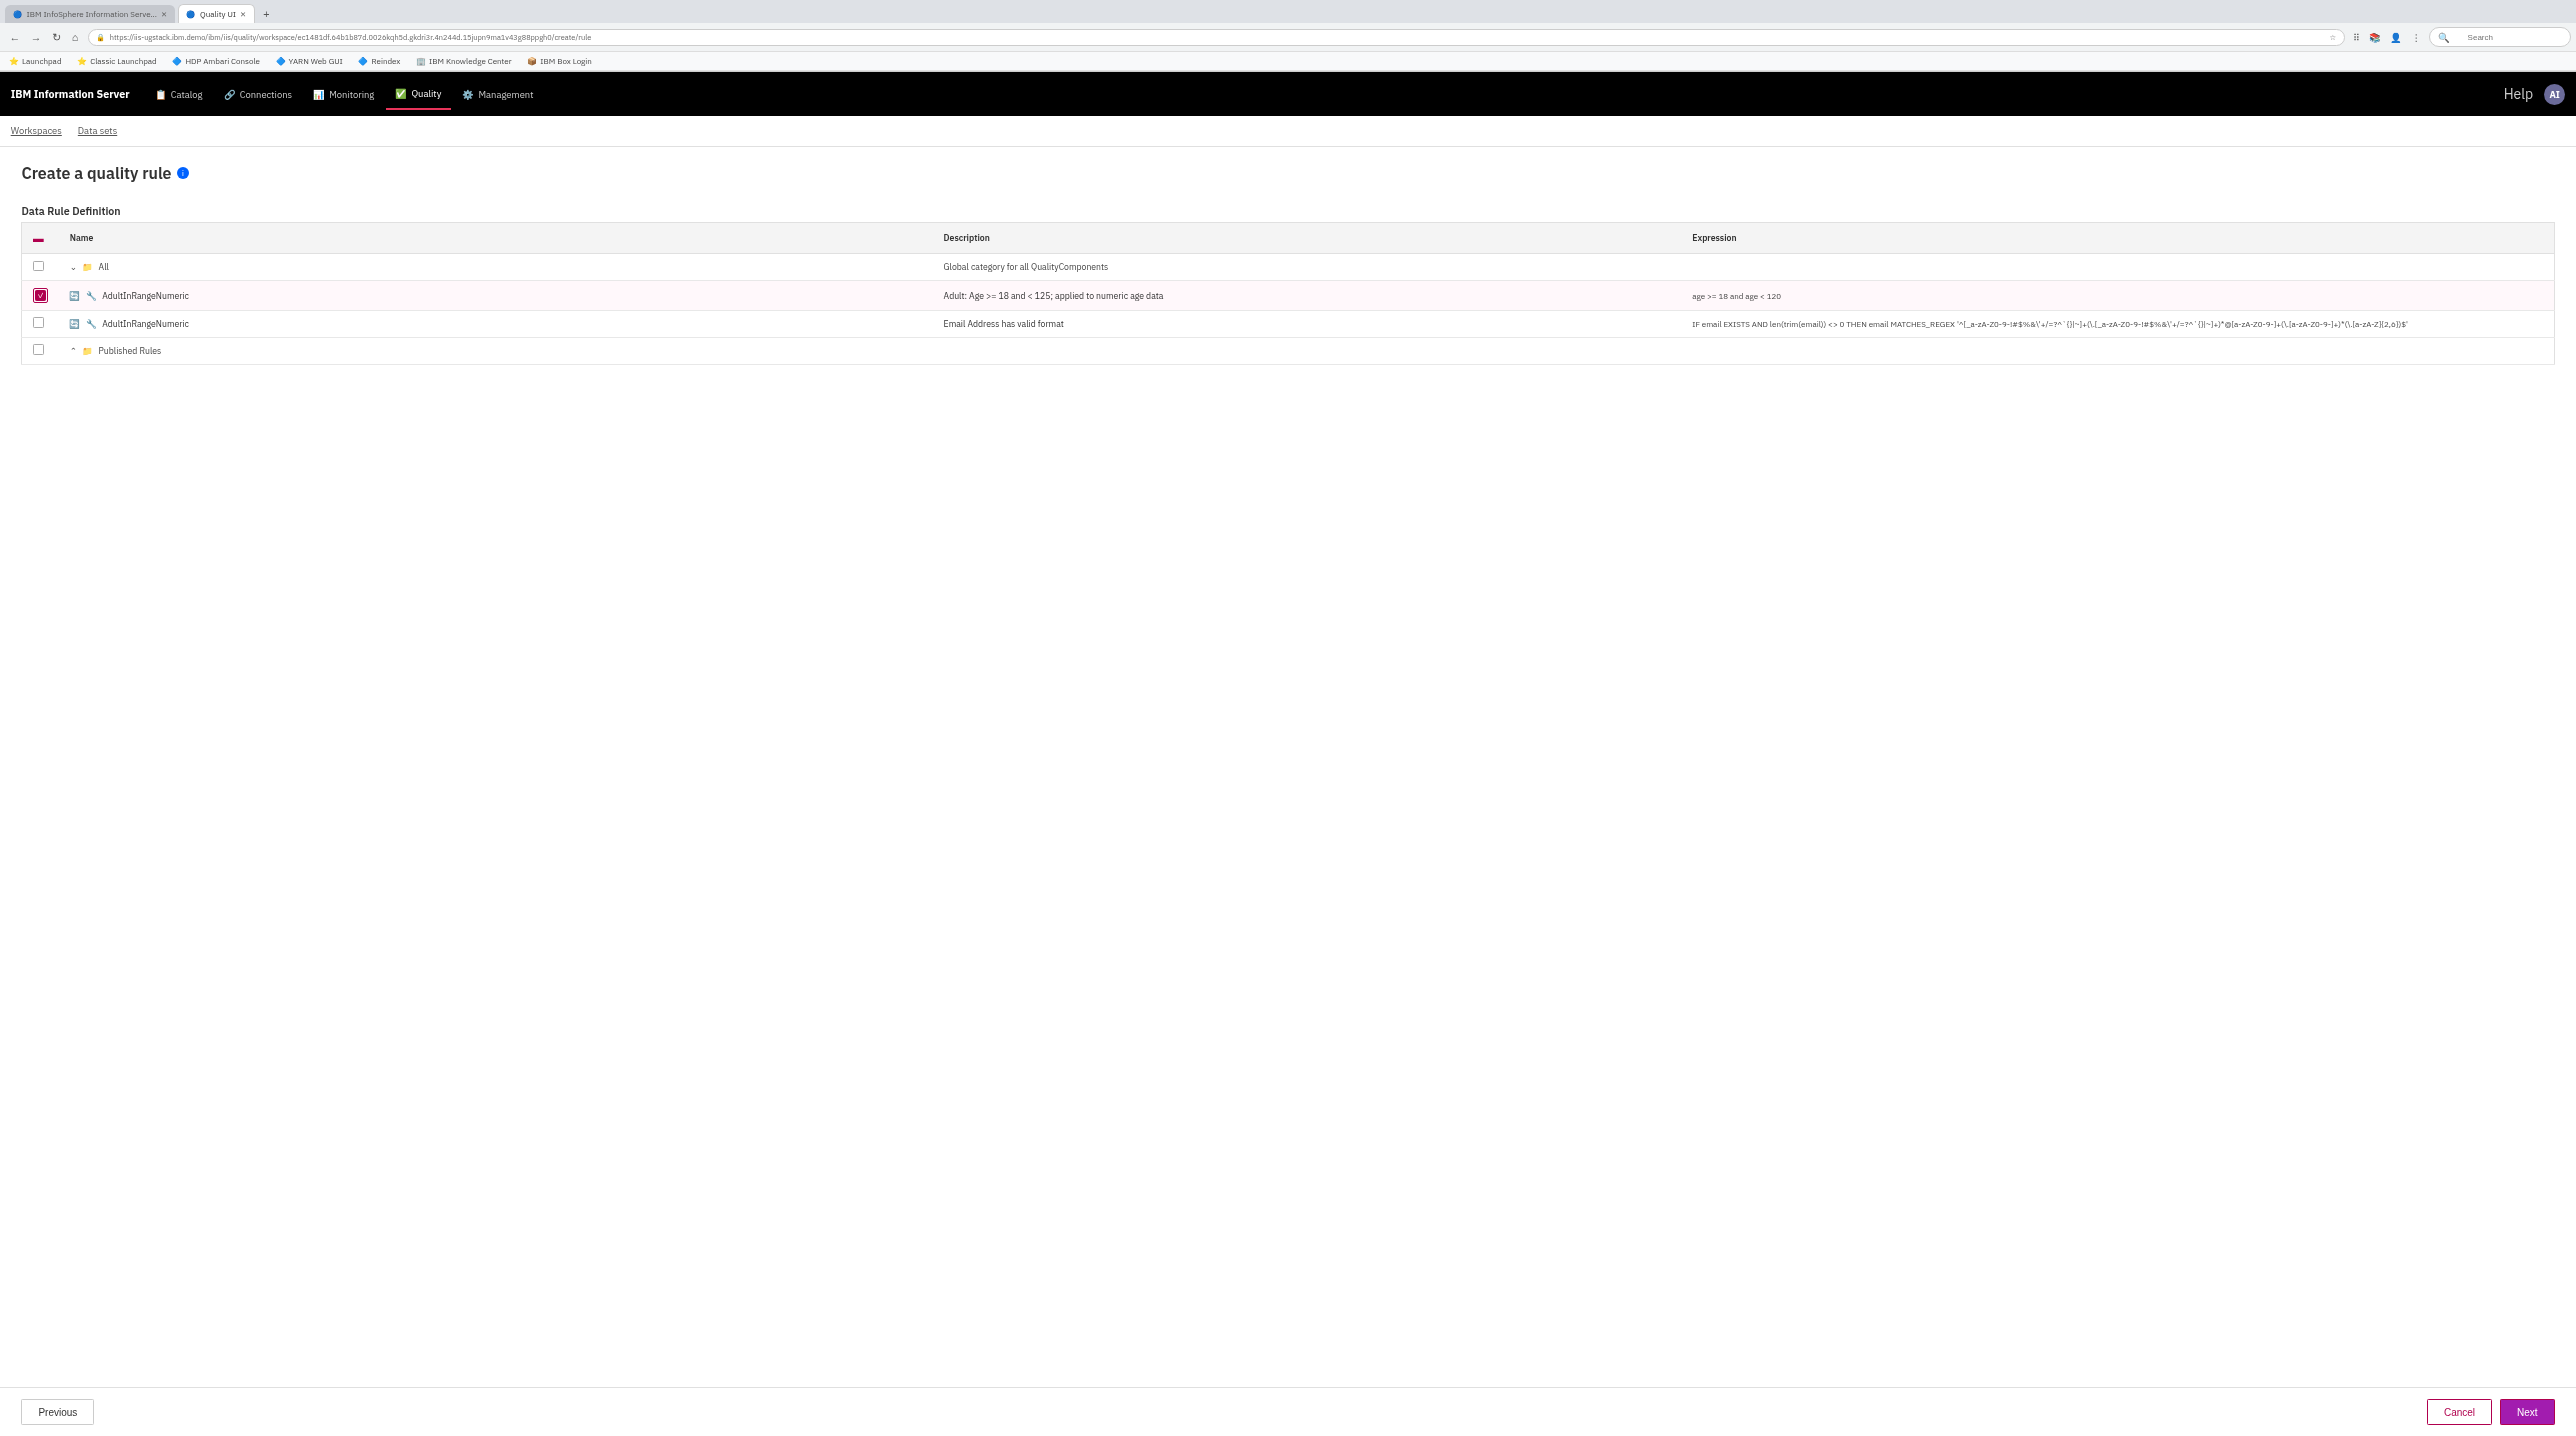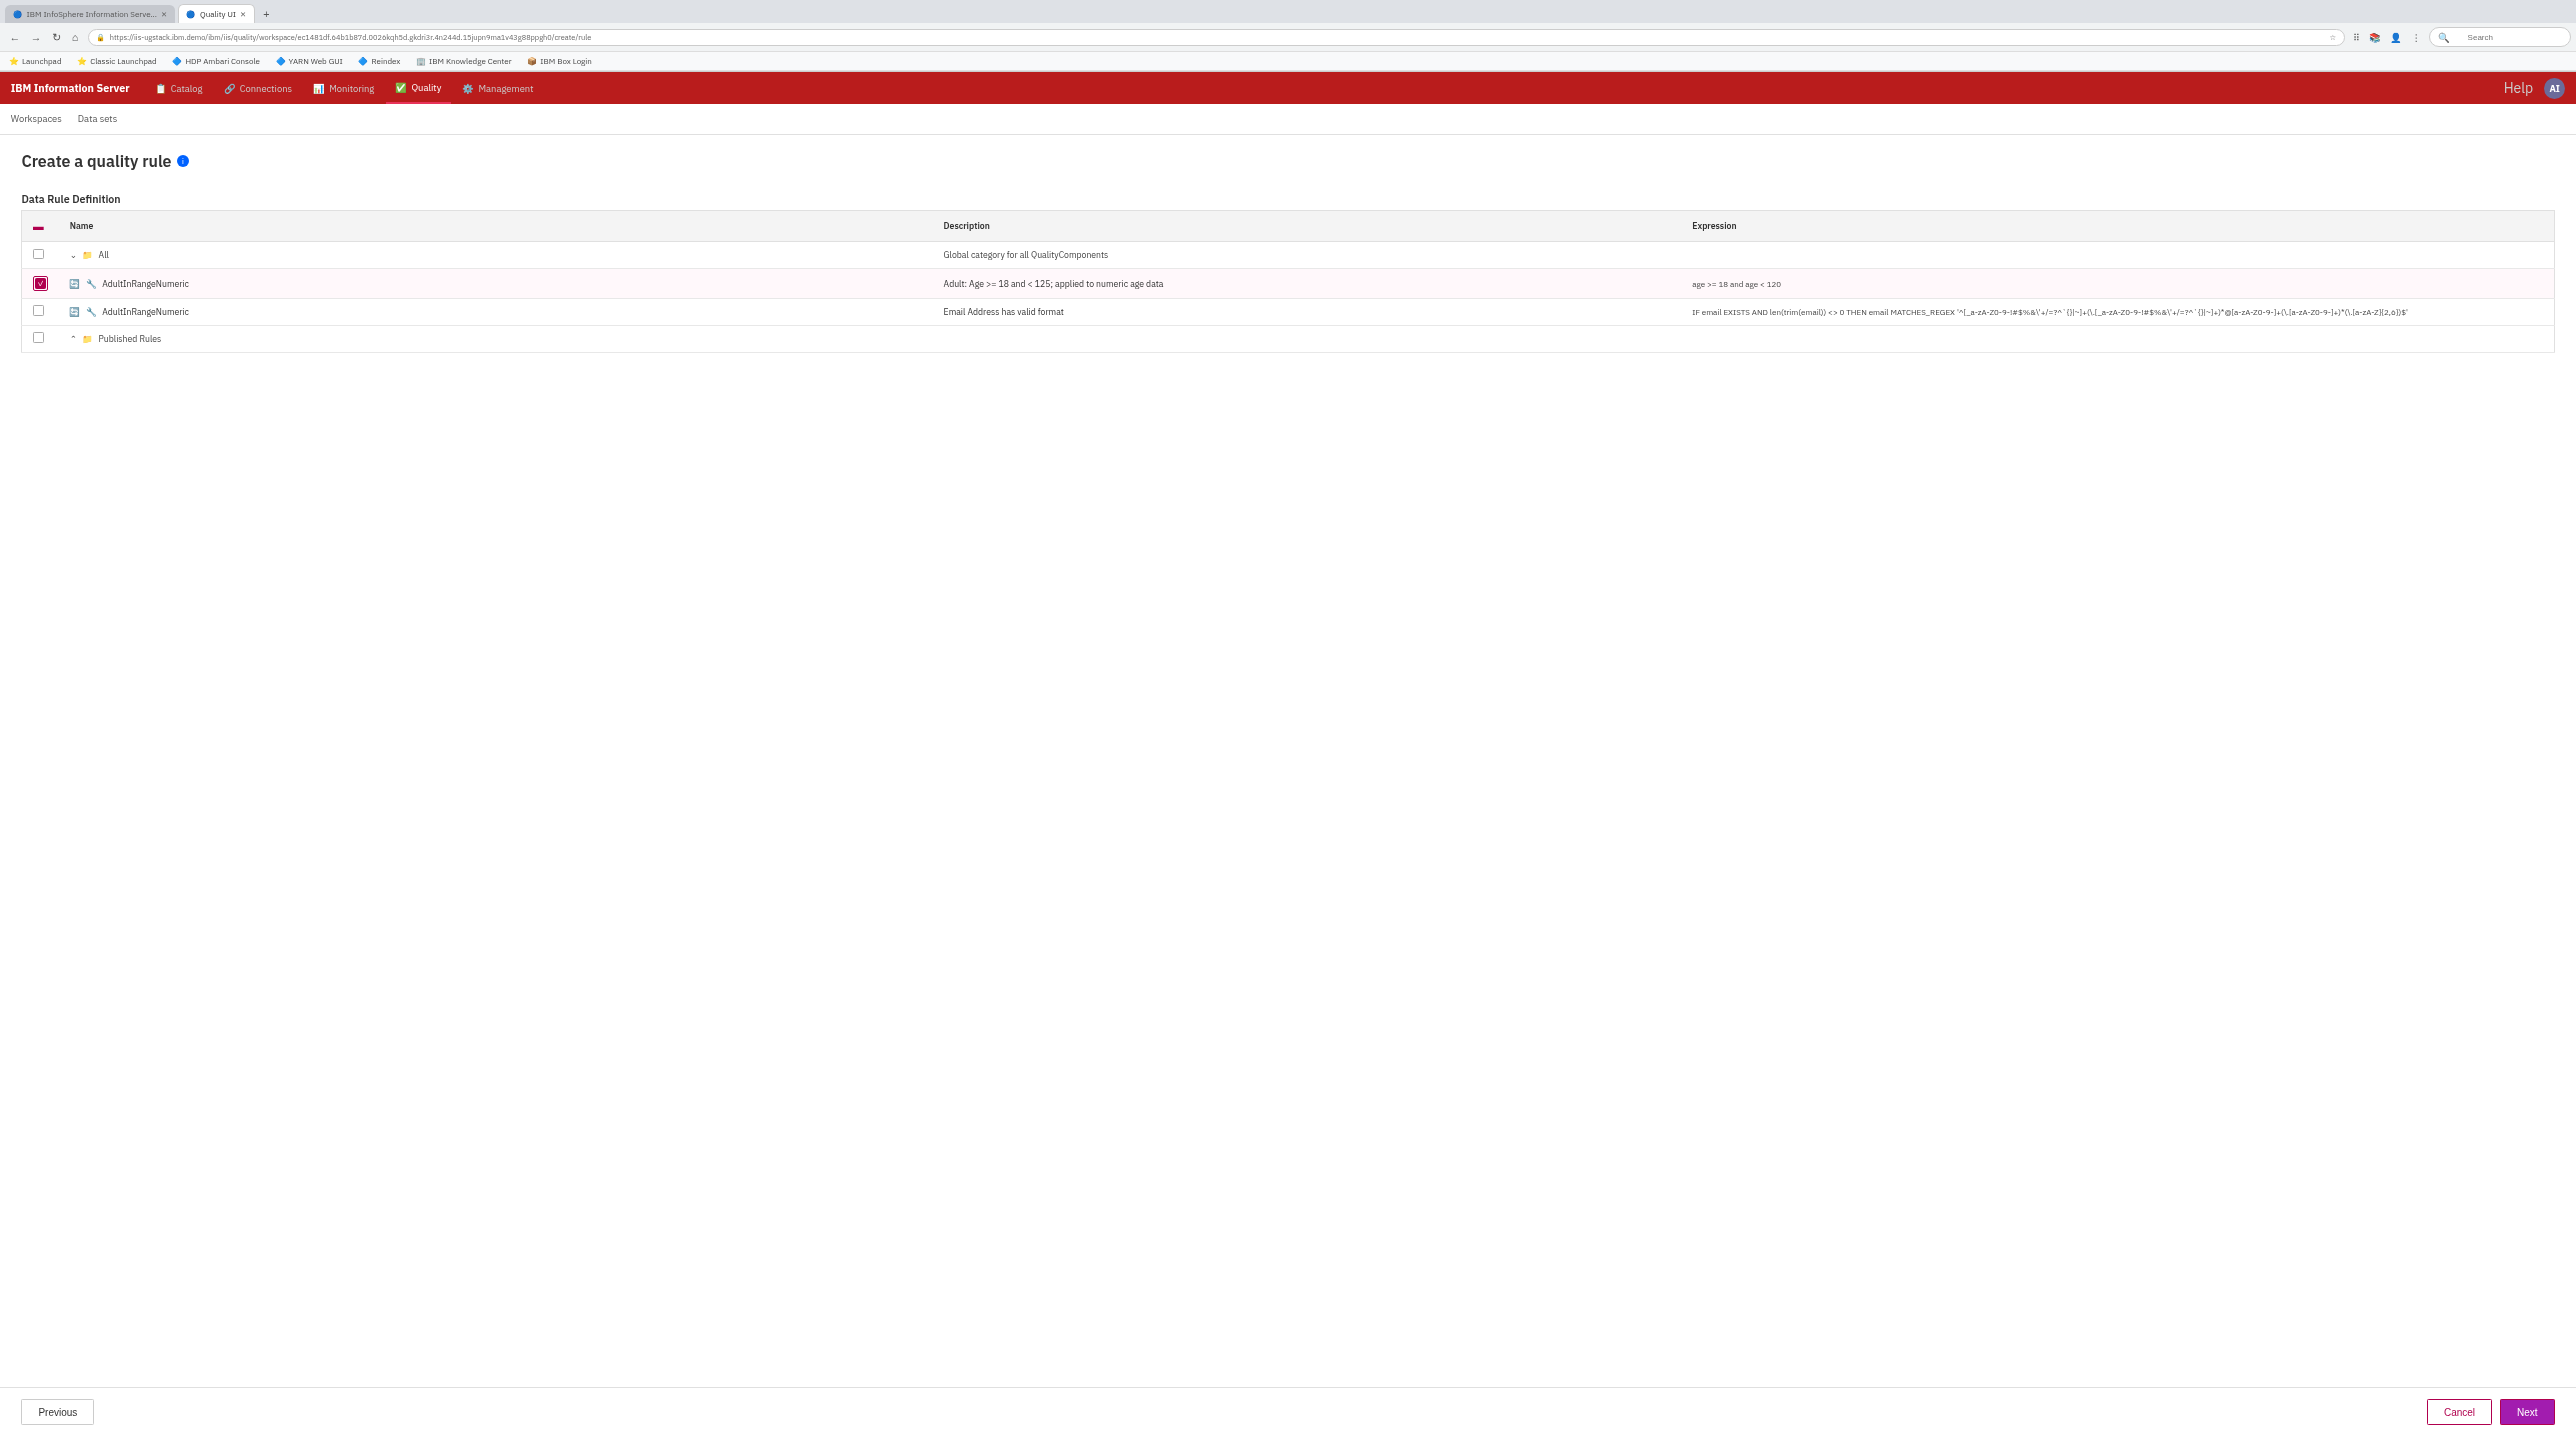--- a/index.html
+++ b/index.html
@@ -25,33 +25,33 @@
     .search-box { display: flex; align-items: center; background: #fff; border: 0.7px solid #ccc; border-radius: 13.4px; padding: 2.7px 8px; gap: 4px; min-width: 134px; }
     .search-box input { border: none; outline: none; font-size: 8px; width: 94px; margin-left: 14px; }
     .browser-icons { display: flex; gap: 4px; align-items: center; }
     .br-icon { color: #555; font-size: 9.4px; padding: 2.7px; }
 
     .bookmarks-bar { display: flex; align-items: center; padding: 2.7px 5.4px; gap: 8px; background: #f8f9fa; border-bottom: 0.7px solid #e0e0e0; font-size: 8px; }
     .bookmark { display: flex; align-items: center; gap: 2.7px; cursor: pointer; color: #444; padding: 1.3px 4px; border-radius: 2.7px; white-space: nowrap; }
     .bk-icon { font-size: 8px; }
 
     
-    .app-header { background: #b91c1c; color: #fff; display: flex; align-items: center; padding: 0 10.7px; height: 32px; }
+    .app-header { background: #000000; color: #fff; display: flex; align-items: center; padding: 0 10.7px; height: 44px; }
     .app-logo { font-size: 10.7px; font-weight: bold; color: #fff; margin-right: 16px; white-space: nowrap; }
     .nav-menu { display: flex; align-items: center; flex: 1; gap: 2.7px; }
     .nav-item { display: flex; align-items: center; gap: 4px; padding: 8px 9.4px; cursor: pointer; color: #ccc; font-size: 9.4px; height: 32px; }
     .nav-item.active { color: #fff; border-bottom: 2px solid #e8345a; }
     .nav-icon { font-size: 9.4px; }
     .header-right { display: flex; align-items: center; gap: 10.7px; margin-left: auto; }
     .help-text { color: #ccc; cursor: pointer; font-size: 14px; }
     .avatar { width: 21.4px; height: 21.4px; border-radius: 50%; background: #6b6b9a; display: flex; align-items: center; justify-content: center; color: #fff; font-size: 9.4px; font-weight: bold; cursor: pointer; }
 
     
     .sub-nav { padding: 5.4px 10.7px; border-bottom: 0.7px solid #e0e0e0; display: flex; gap: 16px; }
-    .sub-nav-item { font-size: 9.4px; color: #555; cursor: pointer; padding: 2.7px 0; }
+    .sub-nav-item { font-size: 9.4px; color: #555; cursor: pointer; padding: 2.7px 0; text-decoration: underline; }
 
     
     .main-content { padding: 16px 21.4px; }
     .page-title { display: flex; align-items: center; gap: 5.4px; margin-bottom: 21.4px; }
     .page-title-text { font-size: 16px; font-weight: 600; color: #333; }
     .info-icon { width: 12px; height: 12px; border-radius: 50%; background: #0062ff; color: #fff; display: flex; align-items: center; justify-content: center; font-size: 7.4px; cursor: pointer; }
 
     
     .stepper { display: flex; align-items: center; justify-content: center; margin-bottom: 21.4px; position: relative; }
     .stepper-track { position: absolute; top: 10.7px; left: 50%; transform: translateX(-50%); width: 60%; height: 1.3px; background: #ccc; z-index: 0; }

